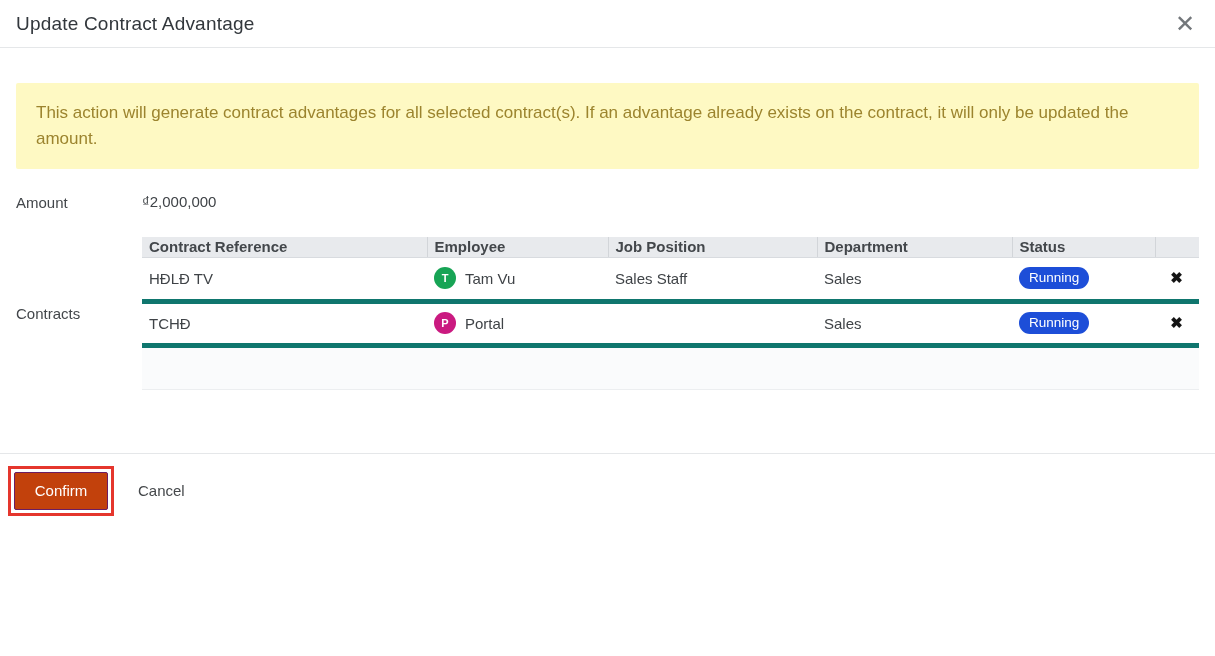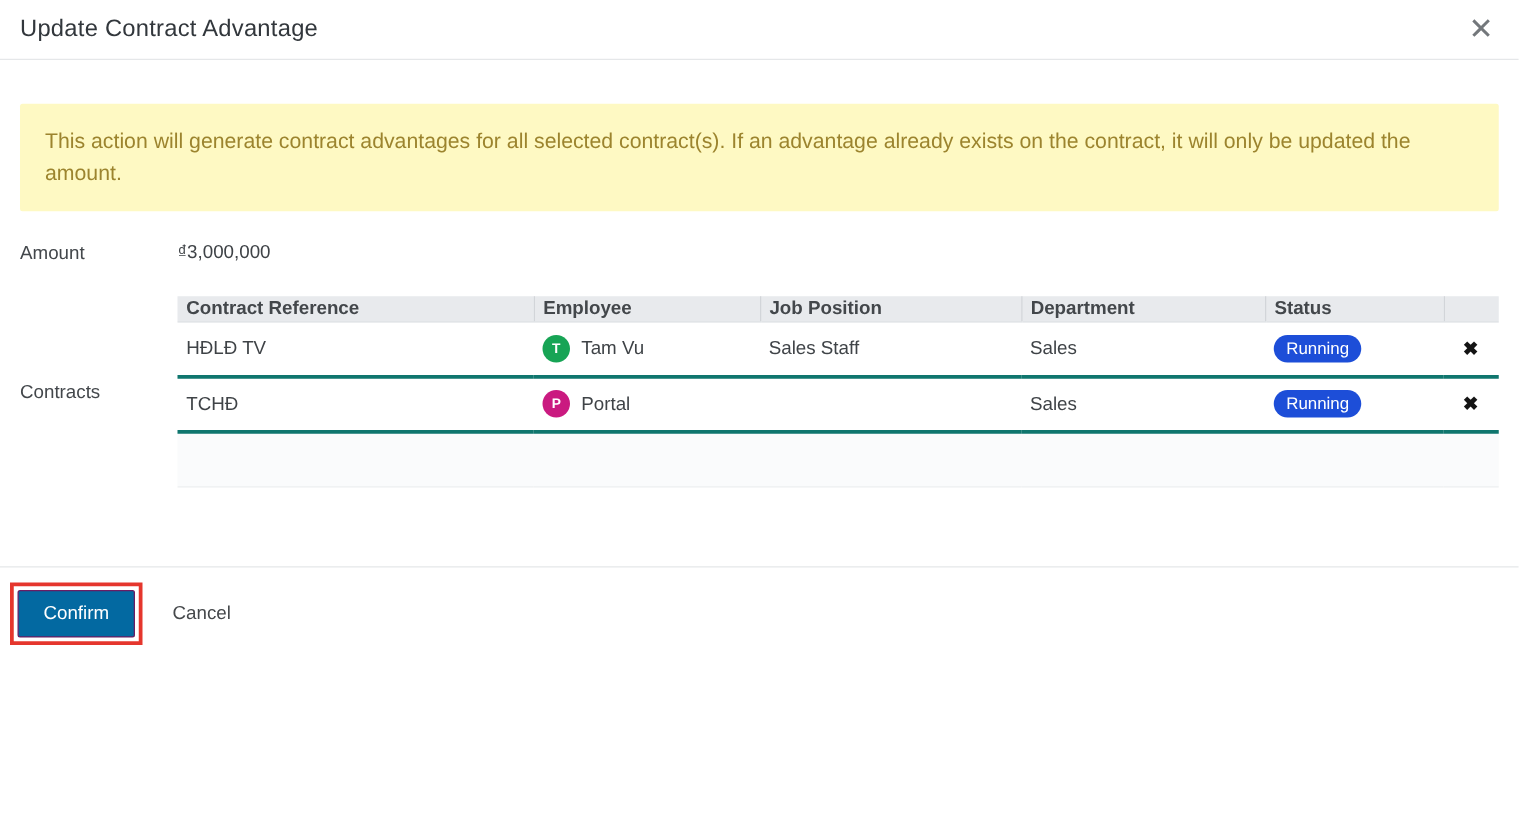--- a/index.html
+++ b/index.html
@@ -49,21 +49,21 @@
   .contracts-table { border-collapse: collapse; table-layout: fixed; width: 1057px; }
   .contracts-table th {
     background: #e8eaed; color: #43474b; font-weight: 700; font-size: 15px;
     text-align: left; height: 20px; padding: 0 8px 0 7px;
     border-bottom: 1px solid #d8dbdf;
     margin-top: 24px;
   }
   .contracts-table th + th { border-left: 1px solid #d2d5d9; }
   .contracts-table td {
     height: 44px; padding: 0 8px 0 7px; font-size: 15px; color: #3f4347;
-    border-bottom: 3px solid #0f766e; background: #ffffff; vertical-align: middle;
+    border-bottom: 5px solid #0f766e; background: #ffffff; vertical-align: middle;
   }
   .employee-cell { display: flex; align-items: center; gap: 9px; }
   .avatar {
     width: 22px; height: 22px; border-radius: 50%; flex: 0 0 22px;
     color: #ffffff; font-size: 11px; font-weight: bold;
     display: flex; align-items: center; justify-content: center;
   }
   .status-badge {
     display: inline-block; background: #1d4ed8; color: #ffffff;
     font-size: 13.5px; padding: 3px 10px 4px; border-radius: 20px;
@@ -76,21 +76,21 @@
 
   
   .modal-footer {
     border-top: 1px solid #e5e7e9; margin-top: 63px;
     padding: 12px 8px 16px; display: flex; align-items: center;
   }
   .confirm-highlight {
     border: 3px solid #e5362d; padding: 3px; display: inline-block; background: #ffffff;
   }
   .btn-confirm {
-    width: 94px; height: 38px; background: #0369a1; color: #ffffff;
+    width: 94px; height: 38px; background: #c2410c; color: #ffffff;
     border: 1px solid #6a1d63; border-radius: 2px; font-size: 15px;
     font-family: "Liberation Sans", sans-serif; cursor: pointer;
   }
   .btn-cancel {
     margin-left: 18px; background: transparent; border: none;
     font-size: 15px; color: #45484b; font-family: "Liberation Sans", sans-serif;
     cursor: pointer; padding: 8px 6px;
   }
 </style>
 </head>
@@ -103,21 +103,21 @@
 
 <div class="modal-body">
 
   <div class="alert-warning">This action will generate contract advantages for all selected contract(s). If an advantage already exists on the contract, it will only be updated the amount.</div>
 
   <div class="form-area">
 
 
     <div class="form-row">
       <div class="form-label">Amount</div>
-      <div class="field-value">₫3,000,000</div>
+      <div class="field-value">₫2,000,000</div>
     </div>
 
     <div class="form-row" style="margin-bottom:0;align-items:center;">
       <div class="form-label">Contracts</div>
 
       <table class="contracts-table">
         <colgroup>
           <col style="width:285px">
             <col style="width:181px">
             <col style="width:209px">

